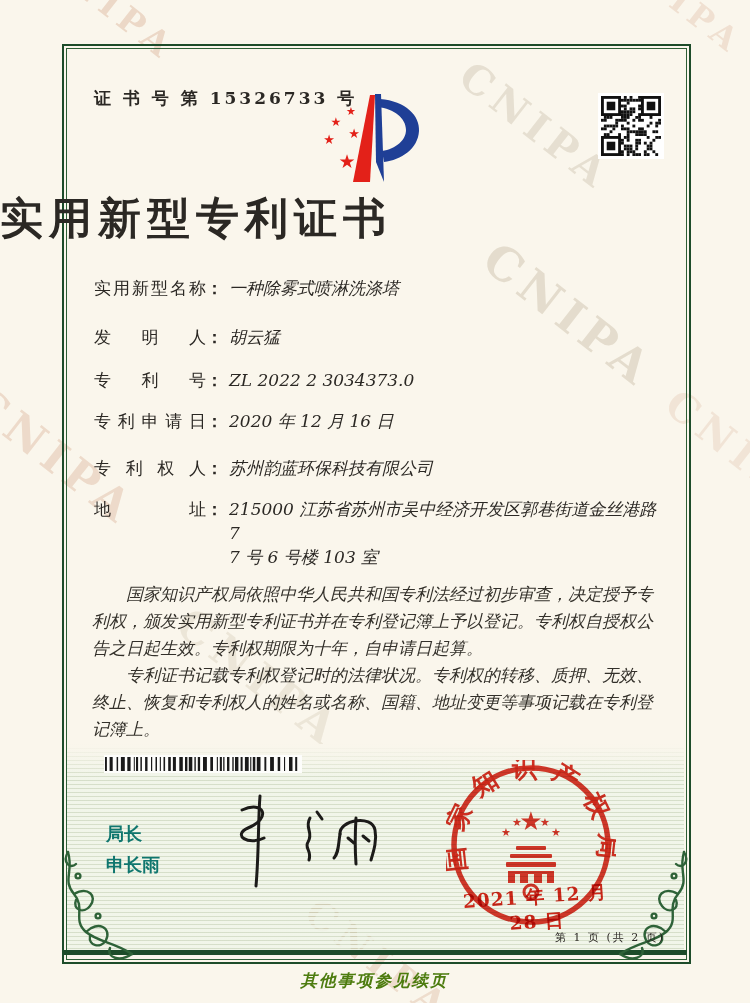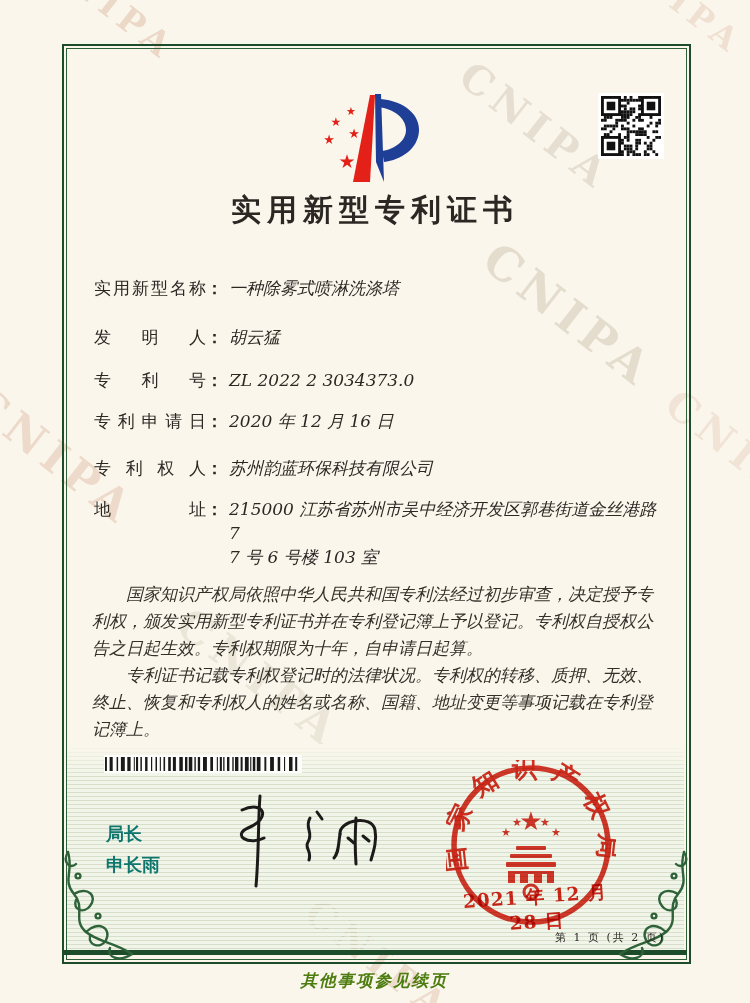--- a/index.html
+++ b/index.html
@@ -15,22 +15,22 @@
   .bottom-band{position:absolute;left:64px;top:950px;width:623px;height:5px;background:#1d4c2a;}
   
   .guilloche{position:absolute;left:67px;top:744px;width:617px;height:206px;
     background:
       linear-gradient(180deg,#faf6ec 0%, rgba(250,246,236,0) 16%),
       repeating-linear-gradient(180deg, rgba(121,162,112,0.28) 0 1px, rgba(240,245,233,0.9) 1px 4px);
     }
   .cert-no{position:absolute;left:94px;top:87px;font-size:17px;font-weight:600;letter-spacing:3px;}
   .logo{position:absolute;left:318px;top:90px;width:122px;height:106px;}
   .qr{position:absolute;left:598px;top:93px;width:66px;height:66px;background:#fff;padding:3px;box-sizing:border-box;}
-  .title{position:absolute;left:0;width:750px;top:190px;text-align:center;
-         font-size:30px;font-weight:700;letter-spacing:6px;margin:0;}
+  .title{position:absolute;left:0;width:750px;top:190px;
+         font-size:43px;font-weight:700;letter-spacing:6px;margin:0;}
   
   .row{position:absolute;left:94px;font-size:17px;line-height:24px;}
   .flabel{display:inline-block;width:112px;text-align:justify;text-align-last:justify;
           font-weight:400;vertical-align:top;}
   .colon{font-weight:600;}
   .fvalue{display:inline-block;margin-left:6px;white-space:pre-line;max-width:430px;vertical-align:top;font-style:italic;}
   .row2{position:absolute;left:390px;top:0;font-size:17px;white-space:nowrap;}
   
   .body-text{position:absolute;left:92px;top:581px;width:572px;font-size:17px;line-height:27px;
              font-style:italic;color:#33302a;}
@@ -87,20 +87,21 @@
       <path d="M14,2 C20,22 8,30 20,44 C32,58 18,70 32,82 C44,92 60,92 78,104"></path>
       <path d="M20,44 C34,36 44,46 36,56 C30,64 18,60 22,50"></path>
       <path d="M32,82 C44,70 58,78 52,90 C47,99 34,96 36,86"></path>
       <path d="M78,104 C66,112 52,108 56,98"></path>
       <path d="M14,2 C8,12 16,20 22,14"></path>
       <circle cx="24" cy="26" r="2.4"></circle>
       <circle cx="44" cy="66" r="2.4"></circle>
     </g>
   </svg>
 
+  <div class="cert-no">证 书 号 第 15326733 号</div>
 
   <svg class="logo" viewBox="0 0 122 106">
     <path d="M62,9 C88,11 102,26 101,41 C100,59 83,70 66,72 L64,61 C78,59 88,50 88,40 C88,28 76,19 60,17 Z" fill="#1f3f96"></path>
     <polygon points="57,4 63,4 66,92 58,72" fill="#1f3f96"></polygon>
     <polygon points="52,5 57,5 52,92 35,92" fill="#e32119"></polygon>
     <g fill="#e32119" font-family="'DejaVu Sans',sans-serif" text-anchor="middle">
       <text x="33" y="25" font-size="11">★</text>
       <text x="18" y="36" font-size="12">★</text>
       <text x="11" y="54" font-size="13">★</text>
       <text x="36" y="48" font-size="13">★</text>

